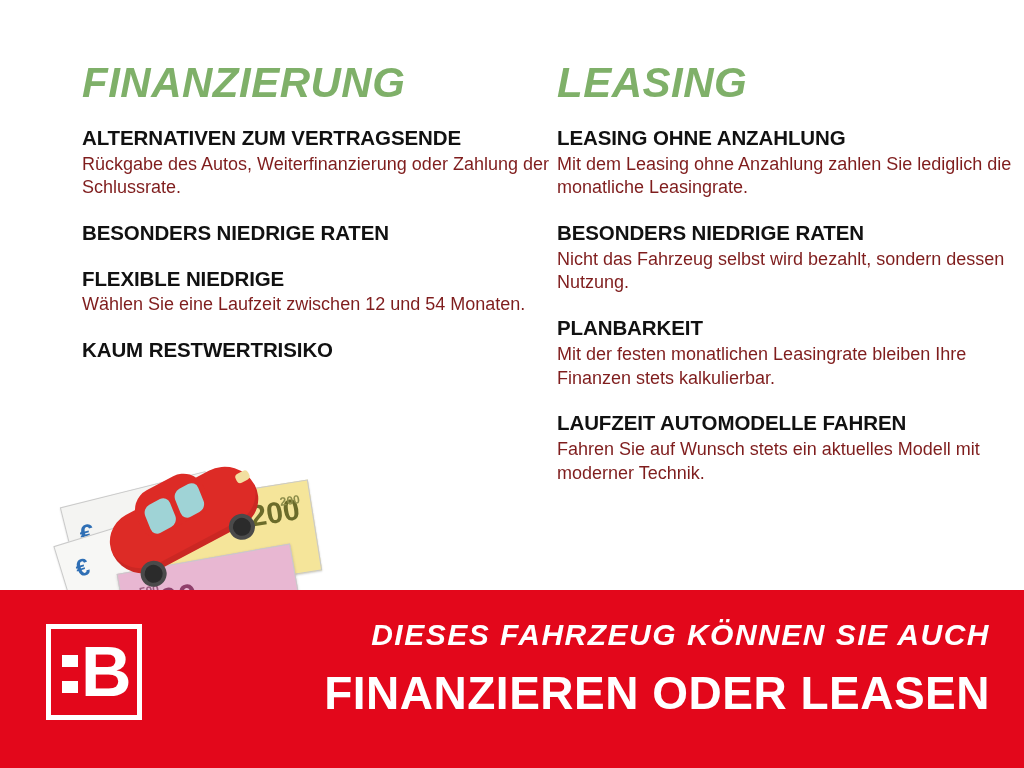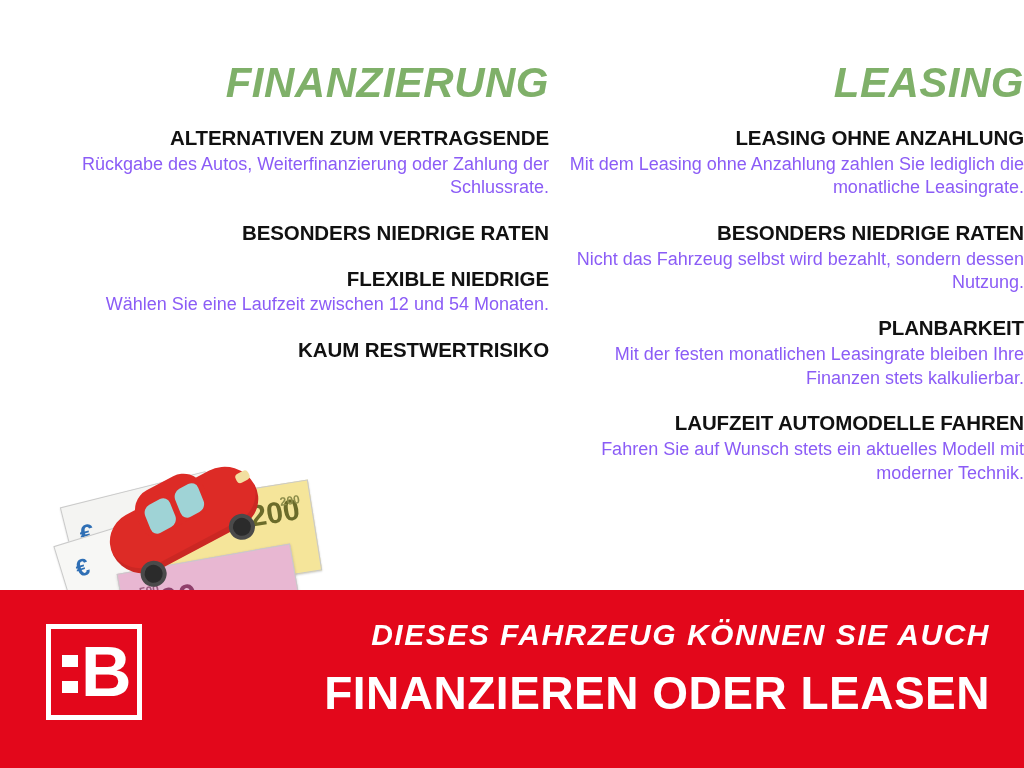--- a/index.html
+++ b/index.html
@@ -17,51 +17,50 @@
   }
 
   
   .columns {
     position: absolute;
     top: 62px;
     left: 0;
     width: 1024px;
     display: flex;
     gap: 0;
-    text-align: right;
   }
   .column {
     width: 470px;
   }
   .column.left  { margin-left: 82px; }
   .column.right { margin-left: 8px; }
 
   .col-heading {
     font-size: 42px;
     font-weight: bold;
     font-style: italic;
     color: #7fb069;
     letter-spacing: 0.5px;
     margin: 0 0 22px 0;
     line-height: 1;
   }
-  .col-heading.green2 { color: #7fb069; margin-left: 8px; }
+  .col-heading.green2 { color: #7fb069; }
 
   .block { margin-bottom: 21px; }
   .block-title {
     font-size: 20.5px;
     font-weight: bold;
     color: #111111;
     margin: 0 0 2px 0;
     line-height: 1.2;
     letter-spacing: -0.1px;
   }
   .block-text {
     font-size: 18px;
-    color: #8b5cf6;
+    color: #7f1d1d;
     margin: 0;
     line-height: 1.32;
   }
 
   
   .illustration {
     position: absolute;
     left: 62px;
     top: 462px;
     width: 290px;

